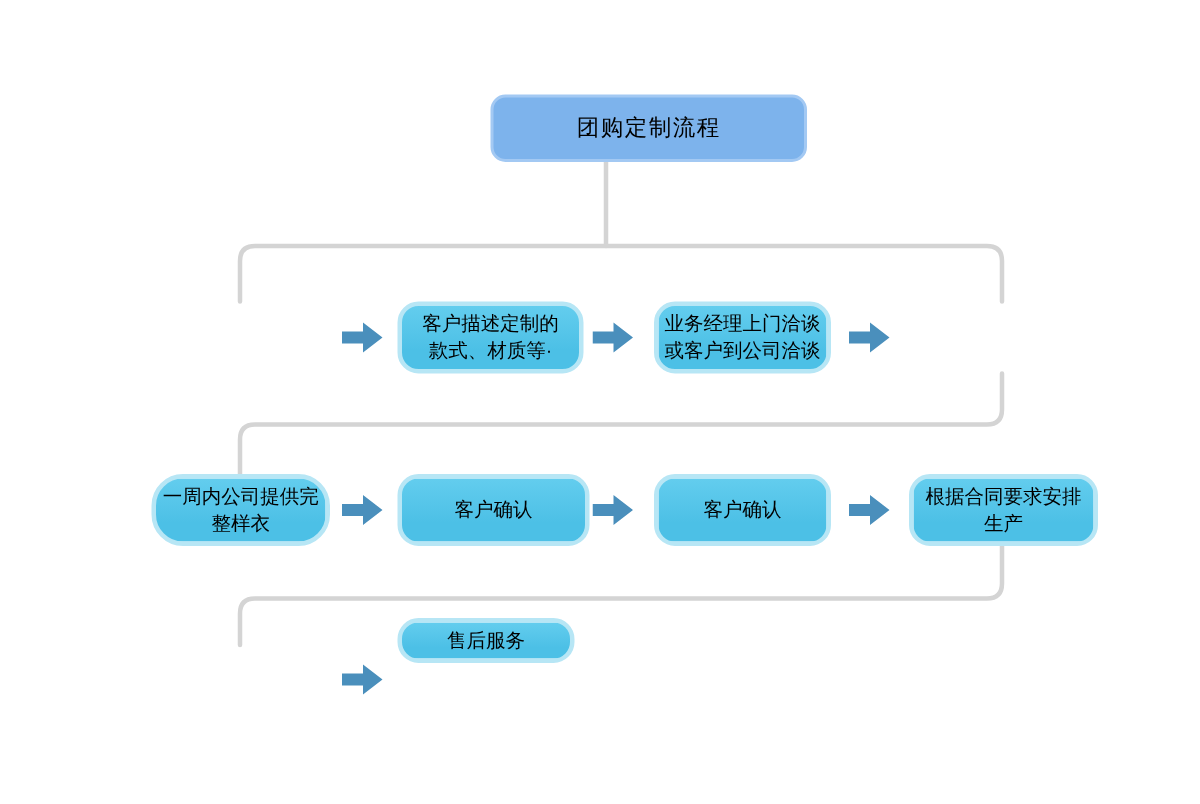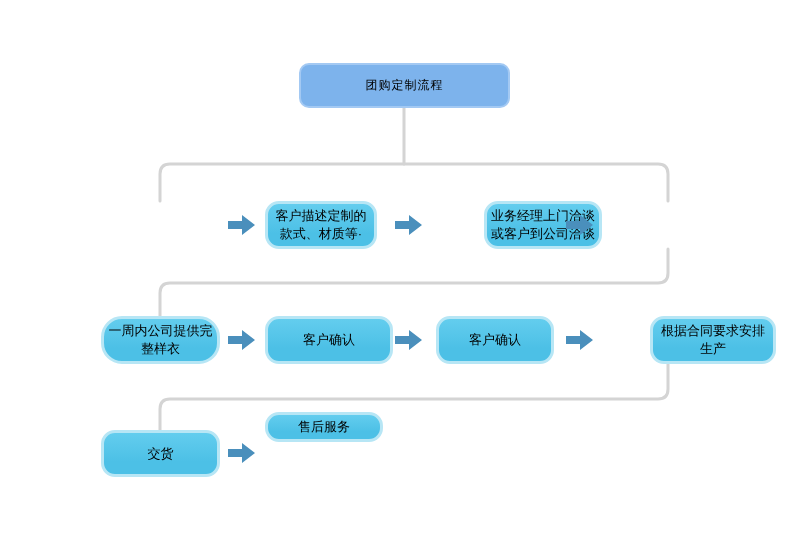--- a/index.html
+++ b/index.html
@@ -44,22 +44,23 @@
     background:linear-gradient(180deg,var(--box-fill-light) 0%,var(--box-fill) 70%);
     border:3px solid var(--box-border);
     border-radius:14px;
     font-size:13px;
     line-height:1.35;
   }
   .title-box{
     background:var(--title-fill);
     border:2px solid var(--title-border);
     border-radius:10px;
-    font-size:12px;
+    font-size:15px;
     letter-spacing:1px;
+    margin-left:28px;
   }
   .box-label{
     white-space:pre-line;
     padding:2px 4px;
   }
   .arrow{
     position:absolute;
     width:28px;
     height:22px;
     display:flex;
@@ -82,30 +83,30 @@
 
   <div class="node title-box" style="left:299px;top:63px;width:211px;height:45px;">
     <span class="box-label">团购定制流程</span>
   </div>
 
   <div class="arrow" style="left:228px;top:214px;">
     <svg width="28" height="22" viewBox="0 0 28 22">
         <polygon points="0,7 14,7 14,1 27,11 14,21 14,15 0,15" fill="#4a8fbc"></polygon>
       </svg>
   </div>
-  <div class="node step-box" style="left:265px;top:201px;width:112px;height:48px;align-items:center;">
+  <div class="node step-box" style="left:265px;top:201px;width:124px;height:48px;align-items:center;">
     <span class="box-label">客户描述定制的
 款式、材质等·</span>
   </div>
   <div class="arrow" style="left:395px;top:214px;">
     <svg width="28" height="22" viewBox="0 0 28 22">
         <polygon points="0,7 14,7 14,1 27,11 14,21 14,15 0,15" fill="#4a8fbc"></polygon>
       </svg>
   </div>
-  <div class="node step-box" style="left:436px;top:201px;width:118px;height:48px;margin-left:48px;">
+  <div class="node step-box" style="left:436px;top:201px;width:118px;height:48px;">
     <span class="box-label">业务经理上门洽谈
 或客户到公司洽谈</span>
   </div>
   <div class="arrow" style="left:566px;top:214px;">
     <svg width="28" height="22" viewBox="0 0 28 22">
         <polygon points="0,7 14,7 14,1 27,11 14,21 14,15 0,15" fill="#4a8fbc"></polygon>
       </svg>
   </div>
 
   <div class="node step-box" style="left:101px;top:316px;width:119px;height:48px;border-radius:21px;">
@@ -126,28 +127,25 @@
       </svg>
   </div>
   <div class="node step-box" style="left:436px;top:316px;width:118px;height:48px;">
     <span class="box-label">客户确认</span>
   </div>
   <div class="arrow" style="left:566px;top:329px;">
     <svg width="28" height="22" viewBox="0 0 28 22">
         <polygon points="0,7 14,7 14,1 27,11 14,21 14,15 0,15" fill="#4a8fbc"></polygon>
       </svg>
   </div>
-  <div class="node step-box" style="left:606px;top:316px;width:126px;height:48px;margin-left:44px;">
+  <div class="node step-box" style="left:606px;top:316px;width:126px;height:48px;">
     <span class="box-label">根据合同要求安排
 生产</span>
   </div>
 
-  <div class="node step-box" style="left:101px;top:430px;width:119px;height:47px;">
-    <span class="box-label">交货</span>
-  </div>
   <div class="arrow" style="left:228px;top:442px;">
     <svg width="28" height="22" viewBox="0 0 28 22">
         <polygon points="0,7 14,7 14,1 27,11 14,21 14,15 0,15" fill="#4a8fbc"></polygon>
       </svg>
   </div>
   <div class="node step-box" style="left:265px;top:412px;width:118px;height:30px;">
     <span class="box-label">售后服务</span>
   </div>
 
 </div>

